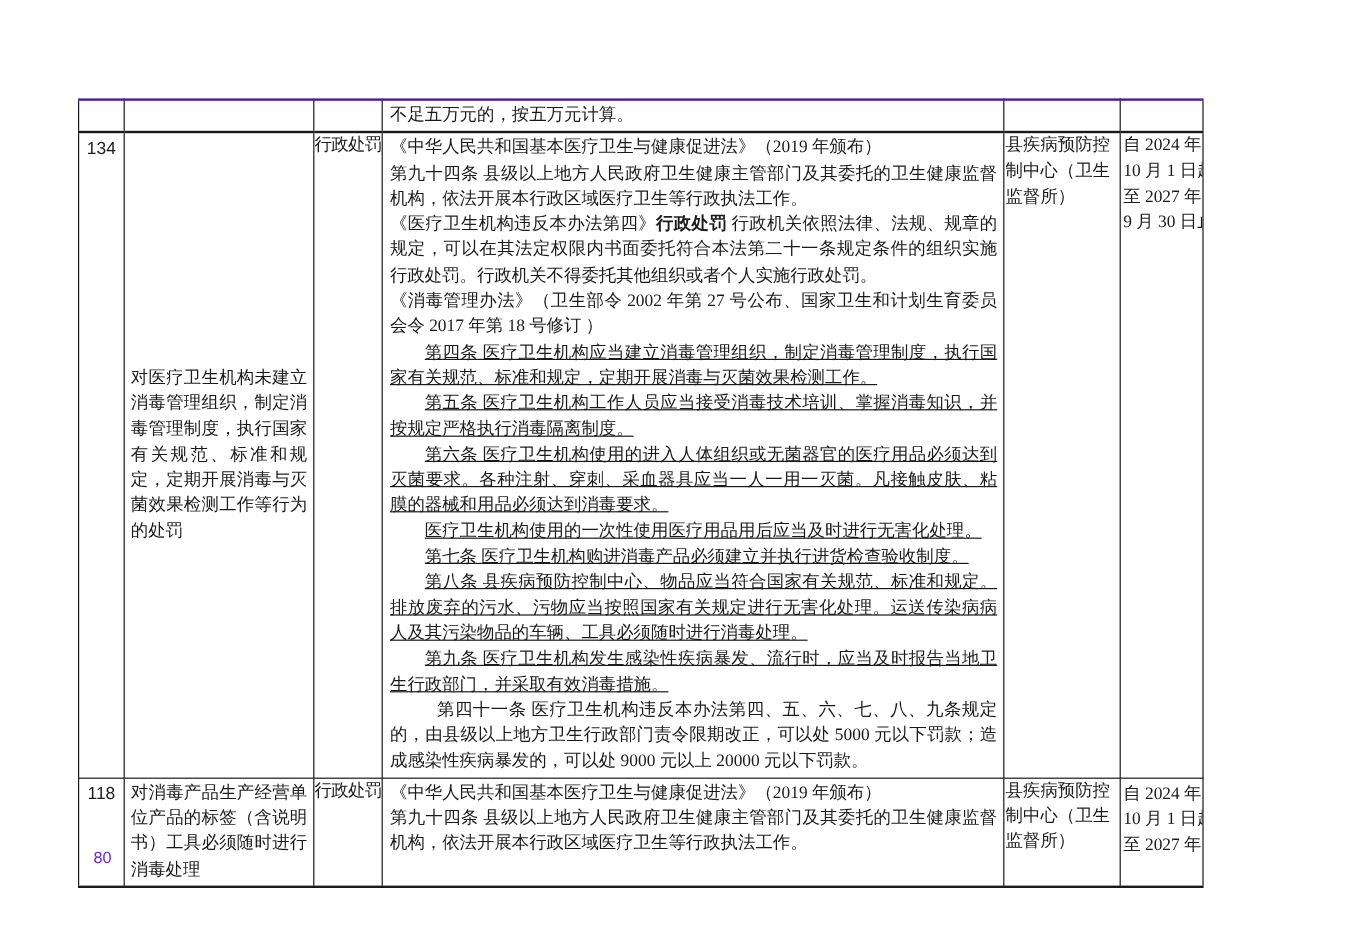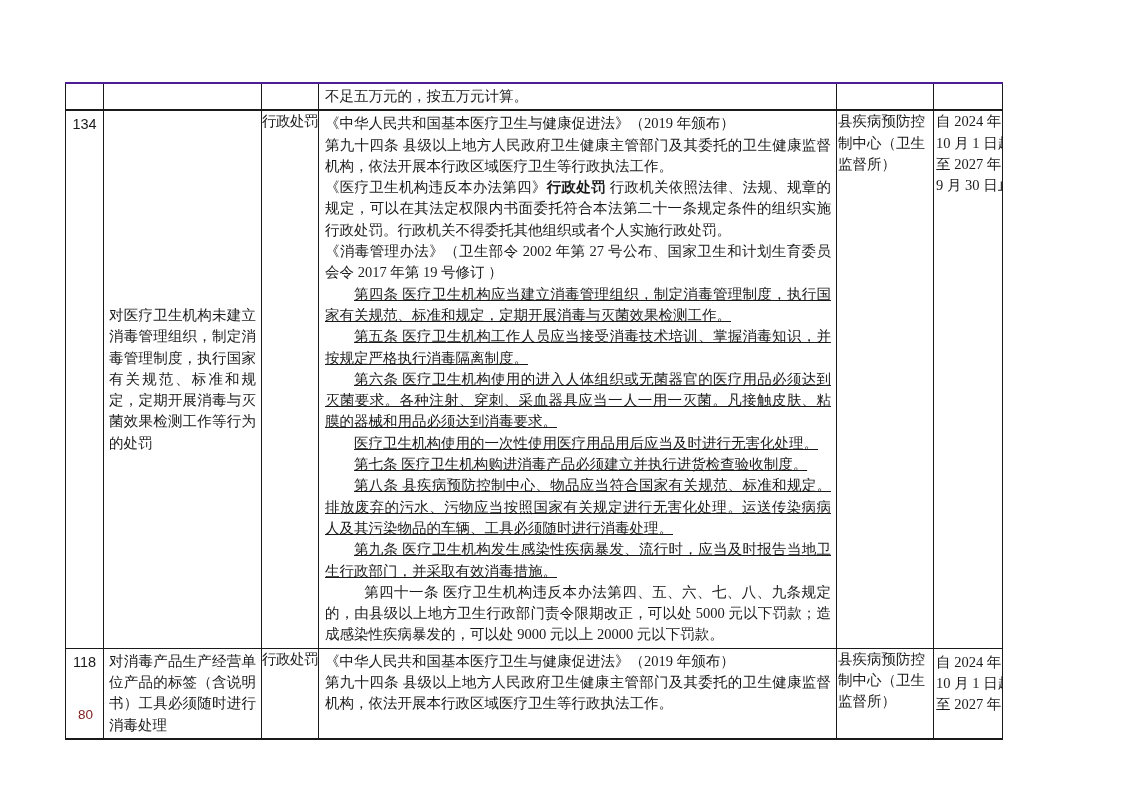--- a/index.html
+++ b/index.html
@@ -76,21 +76,21 @@
   td.cell-period.v-top { vertical-align: top; padding-top: 3px; }
   .para { text-align: justify; }
   .ind  { text-indent: 2em; text-decoration: underline; }
   .ind3 { text-indent: 2.7em; }
   b { font-weight: bold; }
   .pagenum {
     position: absolute;
     left: 78px; top: 707px;
     font-family: "Liberation Sans", "DejaVu Sans", sans-serif;
     font-size: 13.5px;
-    color: #7f1d1d;
+    color: #6d28d9;
   }
 </style>
 </head>
 <body>
 
 <div class="page">
 
   <table class="main">
     <colgroup>
       <col style="width:38px">
@@ -114,21 +114,21 @@
     </tr>
 
     <tr class="row-134">
       <td class="cell-num">134</td>
       <td class="cell-item v-mid">对医疗卫生机构未建立消毒管理组织，制定消毒管理制度，执行国家有关规范、标准和规定，定期开展消毒与灭菌效果检测工作等行为的处罚</td>
       <td class="cell-type">行政处罚</td>
       <td class="cell-legal">
         <div class="para">《中华人民共和国基本医疗卫生与健康促进法》（2019 年颁布）</div>
         <div class="para">第九十四条 县级以上地方人民政府卫生健康主管部门及其委托的卫生健康监督机构，依法开展本行政区域医疗卫生等行政执法工作。</div>
         <div class="para"><span>《医疗卫生机构违反本办法第四》</span><b>行政处罚</b><span> 行政机关依照法律、法规、规章的规定，可以在其法定权限内书面委托符合本法第二十一条规定条件的组织实施行政处罚。行政机关不得委托其他组织或者个人实施行政处罚。</span></div>
-        <div class="para">《消毒管理办法》（卫生部令 2002 年第 27 号公布、国家卫生和计划生育委员会令 2017 年第 19 号修订 ）</div>
+        <div class="para">《消毒管理办法》（卫生部令 2002 年第 27 号公布、国家卫生和计划生育委员会令 2017 年第 18 号修订 ）</div>
         <div class="para ind">第四条 医疗卫生机构应当建立消毒管理组织，制定消毒管理制度，执行国家有关规范、标准和规定，定期开展消毒与灭菌效果检测工作。</div>
         <div class="para ind">第五条 医疗卫生机构工作人员应当接受消毒技术培训、掌握消毒知识，并按规定严格执行消毒隔离制度。</div>
         <div class="para ind">第六条 医疗卫生机构使用的进入人体组织或无菌器官的医疗用品必须达到灭菌要求。各种注射、穿刺、采血器具应当一人一用一灭菌。凡接触皮肤、粘膜的器械和用品必须达到消毒要求。</div>
         <div class="para ind">医疗卫生机构使用的一次性使用医疗用品用后应当及时进行无害化处理。</div>
         <div class="para ind">第七条 医疗卫生机构购进消毒产品必须建立并执行进货检查验收制度。</div>
         <div class="para ind">第八条 县疾病预防控制中心、物品应当符合国家有关规范、标准和规定。排放废弃的污水、污物应当按照国家有关规定进行无害化处理。运送传染病病人及其污染物品的车辆、工具必须随时进行消毒处理。</div>
         <div class="para ind">第九条 医疗卫生机构发生感染性疾病暴发、流行时，应当及时报告当地卫生行政部门，并采取有效消毒措施。</div>
         <div class="para ind3">第四十一条 医疗卫生机构违反本办法第四、五、六、七、八、九条规定的，由县级以上地方卫生行政部门责令限期改正，可以处 5000 元以下罚款；造成感染性疾病暴发的，可以处 9000 元以上 20000 元以下罚款。</div>
       </td>
       <td class="cell-agency">县疾病预防控制中心（卫生监督所）</td>

